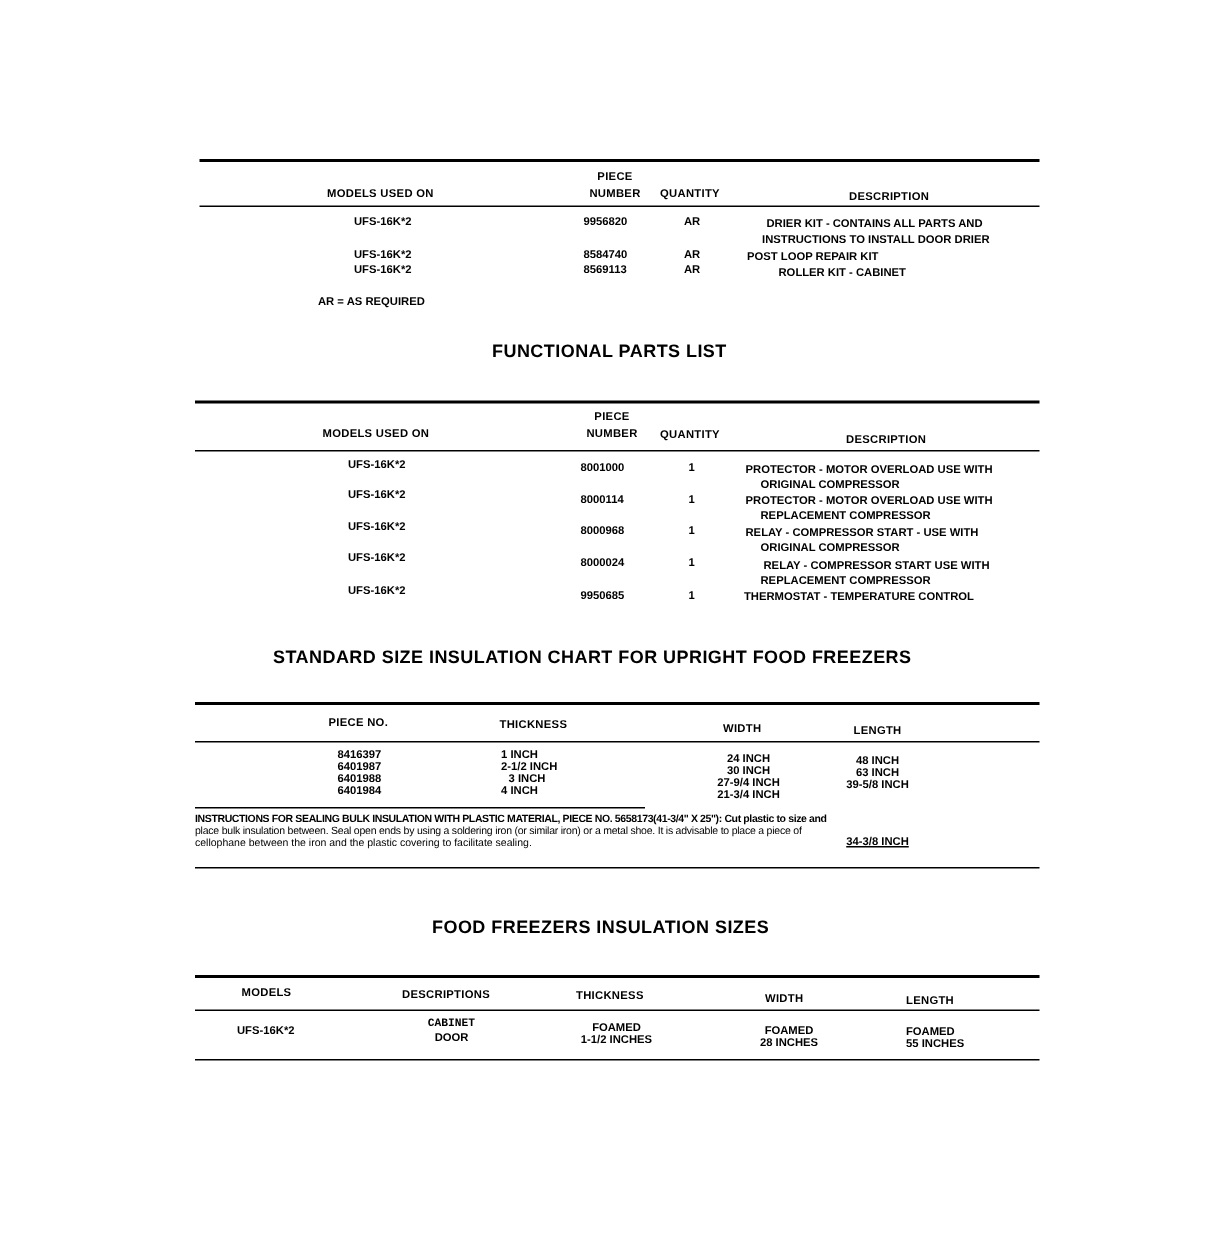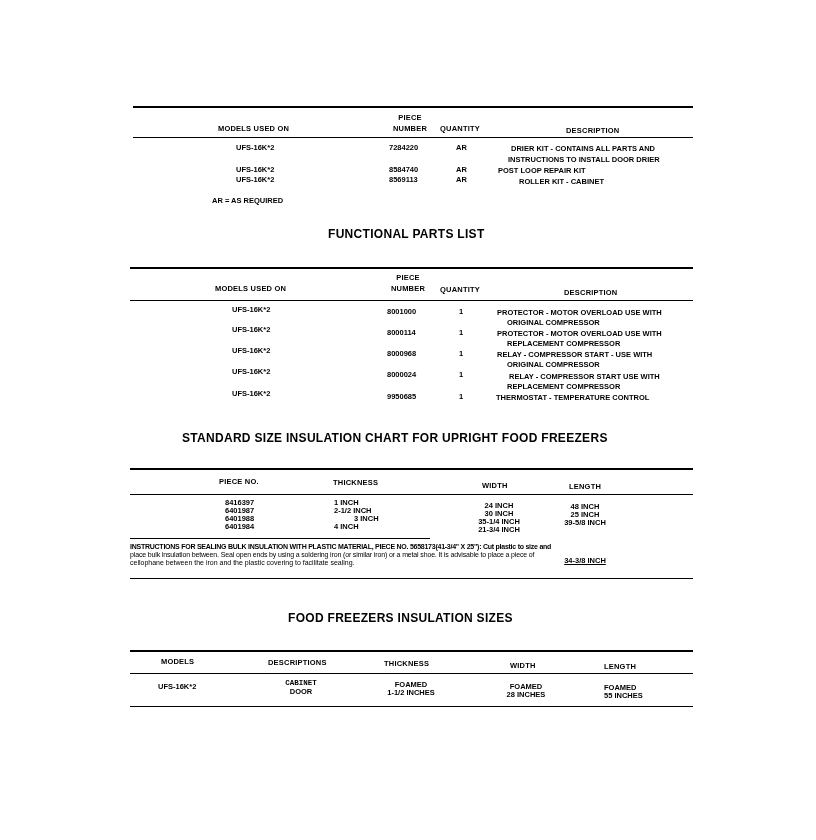--- a/index.html
+++ b/index.html
@@ -19,21 +19,21 @@
 <div>
   <div class="rule thick" style="left:133px; top:106px; width:560px;"></div>
   <div class="hdr center" style="left:385px; top:113px; width:50px;">PIECE</div>
   <div class="hdr" style="left:218px; top:124px;">MODELS USED ON</div>
   <div class="hdr center" style="left:385px; top:124px; width:50px;">NUMBER</div>
   <div class="hdr" style="left:440px; top:124px;">QUANTITY</div>
   <div class="hdr" style="left:566px; top:126px;">DESCRIPTION</div>
   <div class="rule" style="left:133px; top:137px; width:560px;"></div>
 
   <div class="cell" style="left:236px; top:143px;">UFS-16K*2</div>
-  <div class="cell" style="left:389px; top:143px;">7284220</div>
+  <div class="cell" style="left:389px; top:143px;">9956820</div>
   <div class="cell" style="left:456px; top:143px;">AR</div>
   <div class="cell" style="left:498px; top:144px;padding-left:13px;">DRIER KIT - CONTAINS ALL PARTS AND</div>
   <div class="cell" style="left:508px; top:155px;">INSTRUCTIONS TO INSTALL DOOR DRIER</div>
 
   <div class="cell" style="left:236px; top:165px;">UFS-16K*2</div>
   <div class="cell" style="left:389px; top:165px;">8584740</div>
   <div class="cell" style="left:456px; top:165px;">AR</div>
   <div class="cell" style="left:498px; top:166px;">POST LOOP REPAIR KIT</div>
 
   <div class="cell" style="left:236px; top:175px;">UFS-16K*2</div>
@@ -94,25 +94,25 @@
   <div class="rule" style="left:130px; top:494px; width:563px;"></div>
 
   <div class="cell" style="left:225px; top:498px;">8416397</div>
   <div class="cell" style="left:334px; top:498px;">1 INCH</div>
   <div class="cell center" style="left:466px; top:501px; width:66px;">24 INCH</div>
   <div class="cell center" style="left:554px; top:502px; width:62px;">48 INCH</div>
 
   <div class="cell" style="left:225px; top:506px;">6401987</div>
   <div class="cell" style="left:334px; top:506px;">2-1/2 INCH</div>
   <div class="cell center" style="left:466px; top:509px; width:66px;">30 INCH</div>
-  <div class="cell center" style="left:554px; top:510px; width:62px;">25 INCH</div>
+  <div class="cell center" style="left:554px; top:510px; width:62px;">63 INCH</div>
 
   <div class="cell" style="left:225px; top:514px;">6401988</div>
-  <div class="cell" style="left:338px; top:514px;padding-left:16px;">3 INCH</div>
-  <div class="cell center" style="left:466px; top:517px; width:66px;">35-1/4 INCH</div>
+  <div class="cell" style="left:323px; top:514px;padding-left:16px;">3 INCH</div>
+  <div class="cell center" style="left:466px; top:517px; width:66px;">27-9/4 INCH</div>
   <div class="cell center" style="left:554px; top:518px; width:62px;">39-5/8 INCH</div>
 
   <div class="cell" style="left:225px; top:522px;">6401984</div>
   <div class="cell" style="left:334px; top:522px;">4 INCH</div>
   <div class="cell center" style="left:466px; top:525px; width:66px;">21-3/4 INCH</div>
   <div class="cell center" style="left:554px; top:556px; width:62px;text-decoration:underline;">34-3/8 INCH</div>
 
   <div class="rule" style="left:130px; top:538px; width:300px;"></div>
 
   <div class="note" style="left:130px; top:543px; width:570px; white-space:nowrap; letter-spacing:-0.25px;">INSTRUCTIONS FOR SEALING BULK INSULATION WITH PLASTIC MATERIAL, PIECE NO. 5658173(41-3/4" X 25"): Cut plastic to size and</div>

